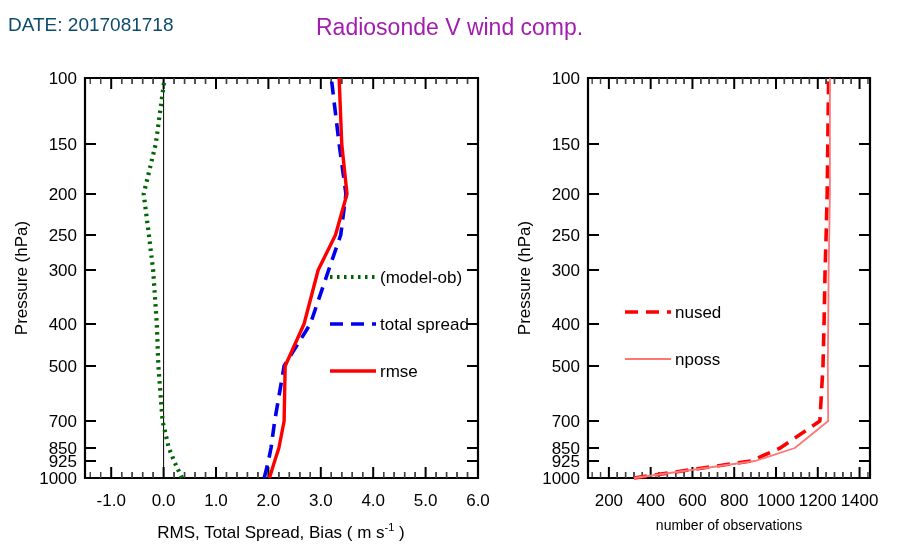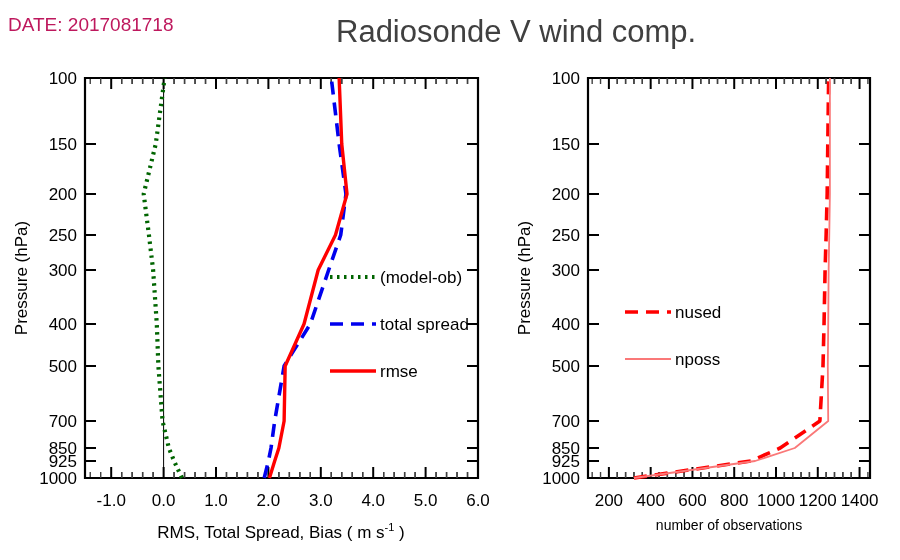--- a/index.html
+++ b/index.html
@@ -13,29 +13,29 @@
     height: 560px;
     background: #ffffff;
     font-family: "Liberation Sans", sans-serif;
     overflow: hidden;
   }
   .date-label {
     position: absolute;
     left: 8px;
     top: 14px;
     font-size: 19px;
-    color: #be185d;
+    color: #0c4a6e;
     white-space: nowrap;
   }
   .main-title {
     position: absolute;
-    left: 336px;
+    left: 316px;
     top: 14px;
-    font-size: 31px;
-    color: #404040;
+    font-size: 23px;
+    color: #a21caf;
     white-space: nowrap;
   }
   svg { display: block; }
   .axis-line {
     stroke: #000000;
     stroke-width: 2.2;
     fill: none;
   }
   .tick-major { stroke: #000000; stroke-width: 2.0; }
   .tick-minor { stroke: #404040; stroke-width: 1.4; }

